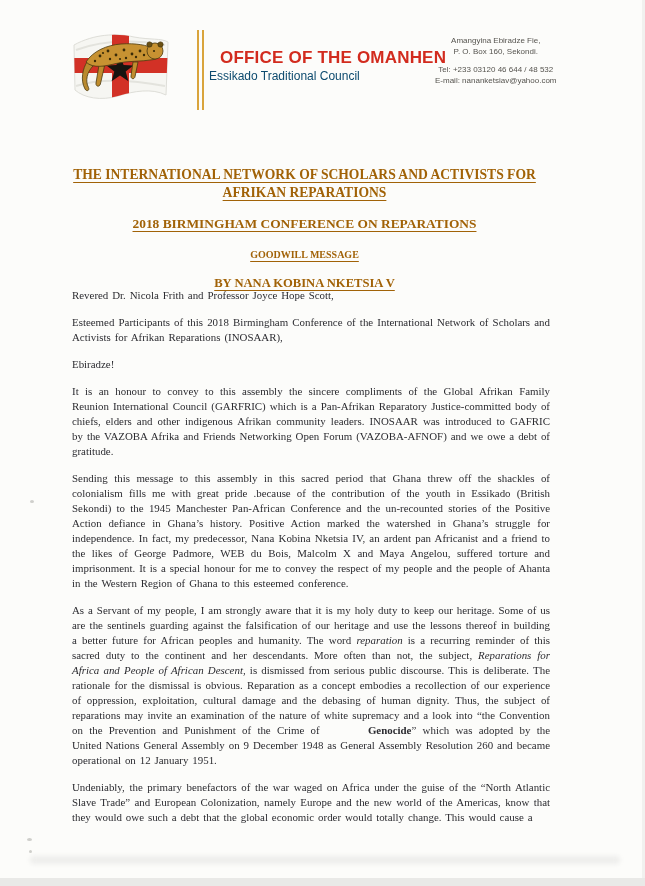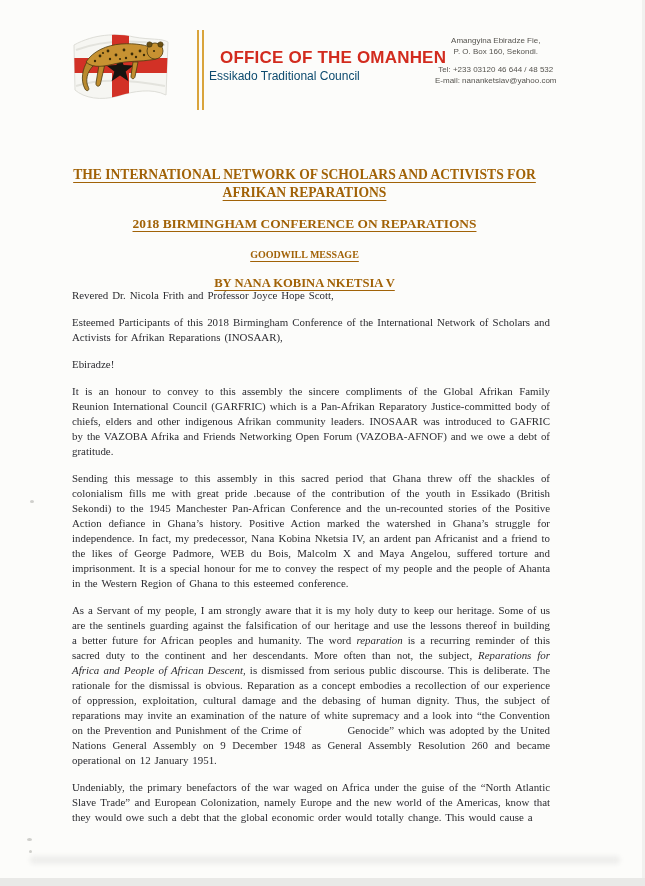--- a/index.html
+++ b/index.html
@@ -48,21 +48,21 @@
   .h3{ font-size:10px; line-height:17px; margin-bottom:12px; }
   .h4{ font-size:12.6px; line-height:17px; }
   
   .letter-body{
     position:absolute; left:72px; top:288px; width:478px;
     font-size:10.9px; line-height:15px;
     text-align:justify; word-spacing:1.2px;
   }
   .letter-body p{ margin:0 0 12px 0; }
   .it{ font-style:italic; }
-  .bd{ font-weight:normal;padding-left:42px; }
+  .bd{ font-weight:bold;padding-left:42px; }
   
   .scan-smudge{
     position:absolute; left:30px; top:856px; width:590px; height:8px;
     background:#eeeeec; filter:blur(2px); border-radius:4px;
   }
   .scan-bottom{
     position:absolute; left:0; bottom:0; width:645px; height:8px;
     background:#e9e9e7;
   }
   .scan-right{

